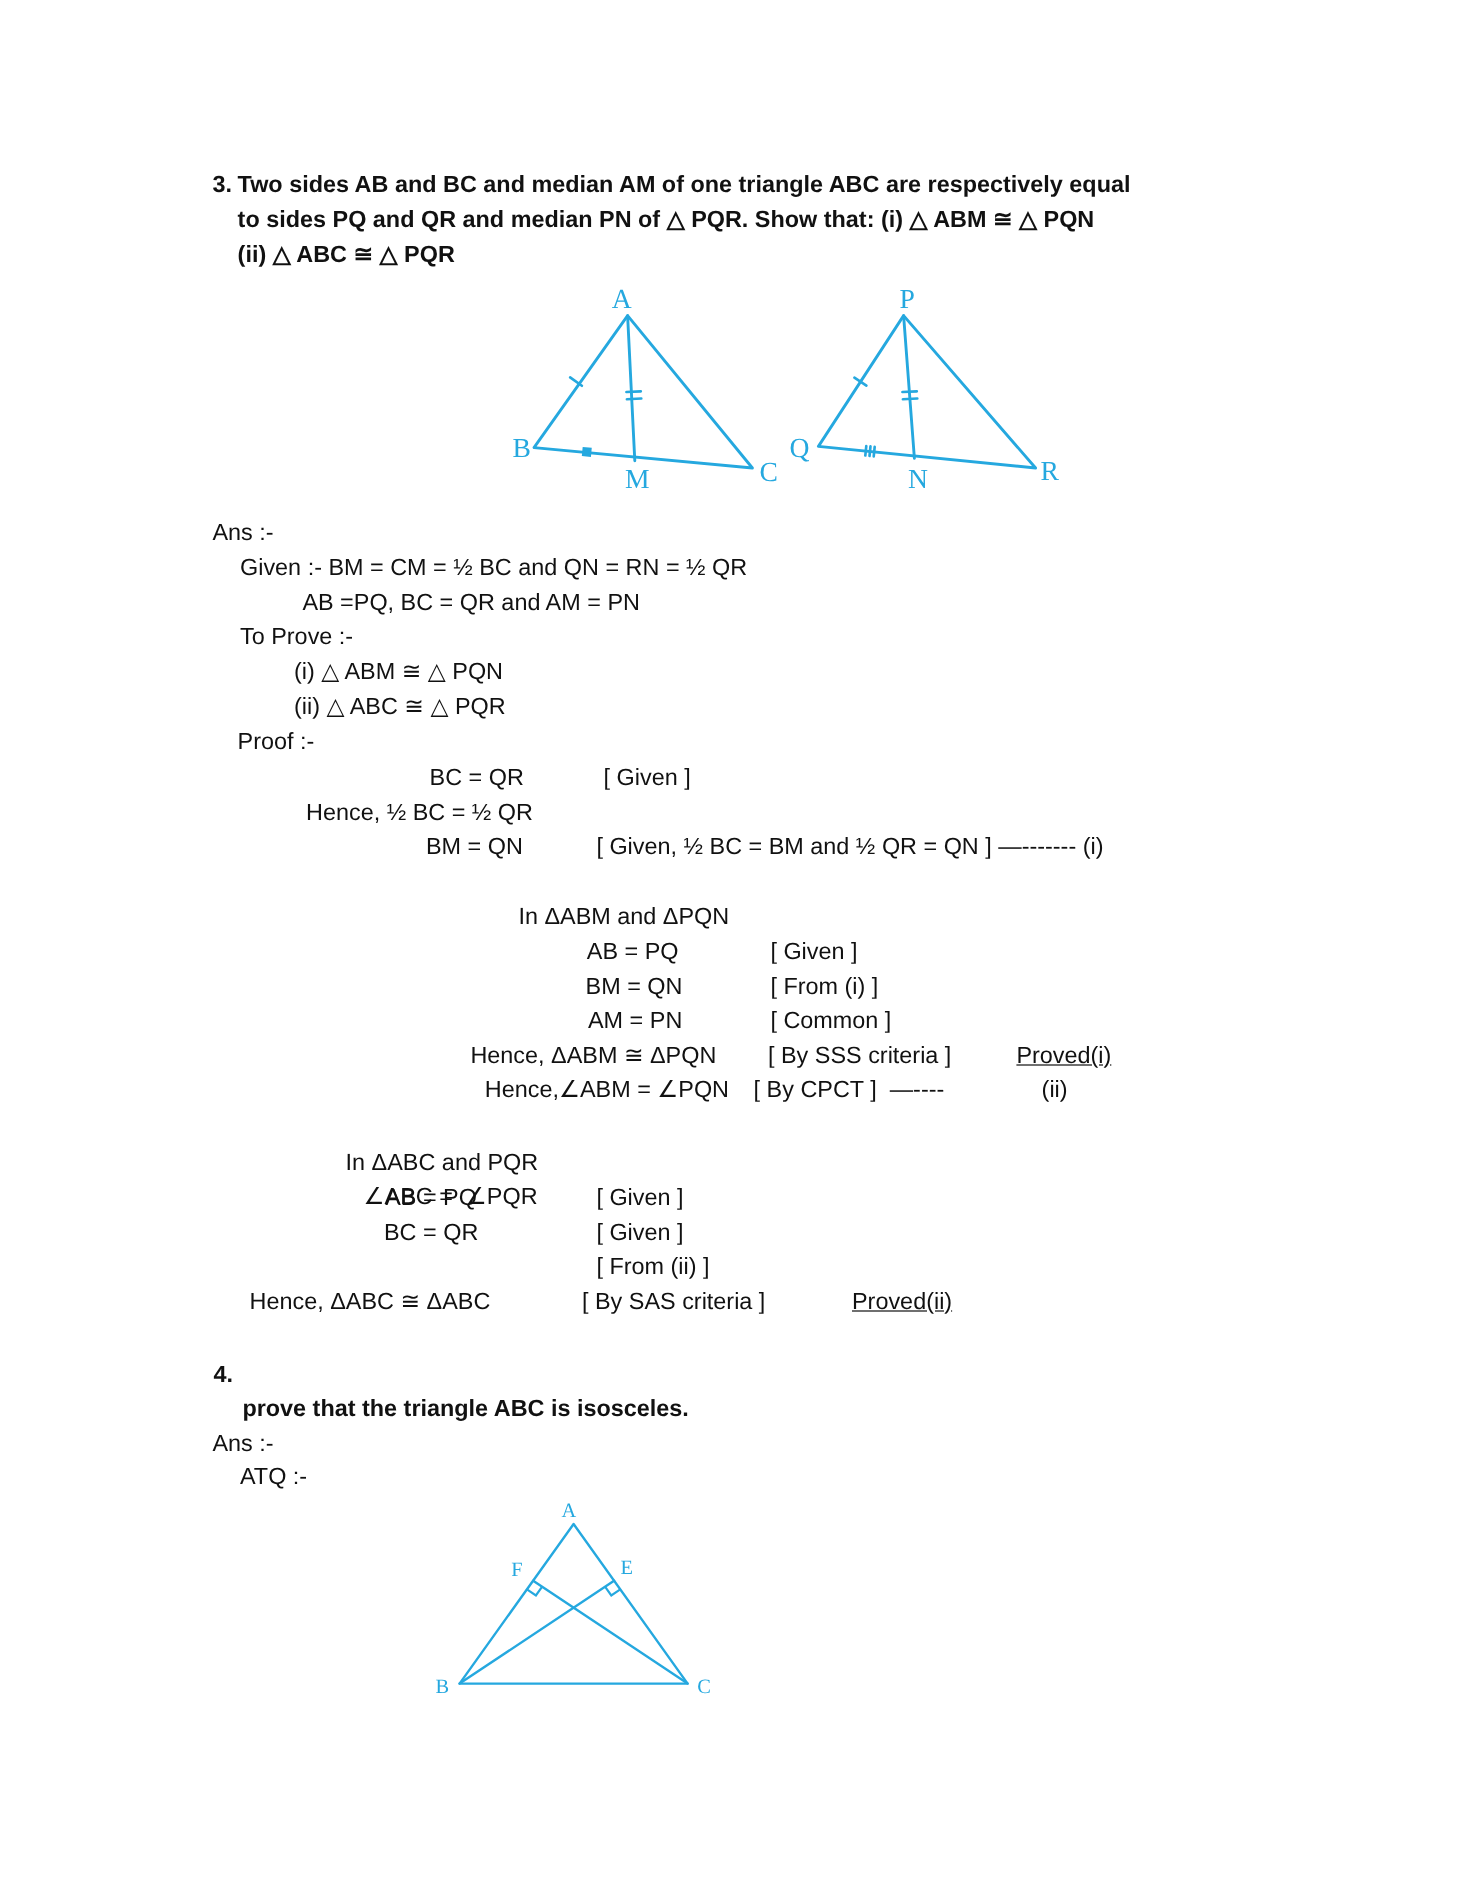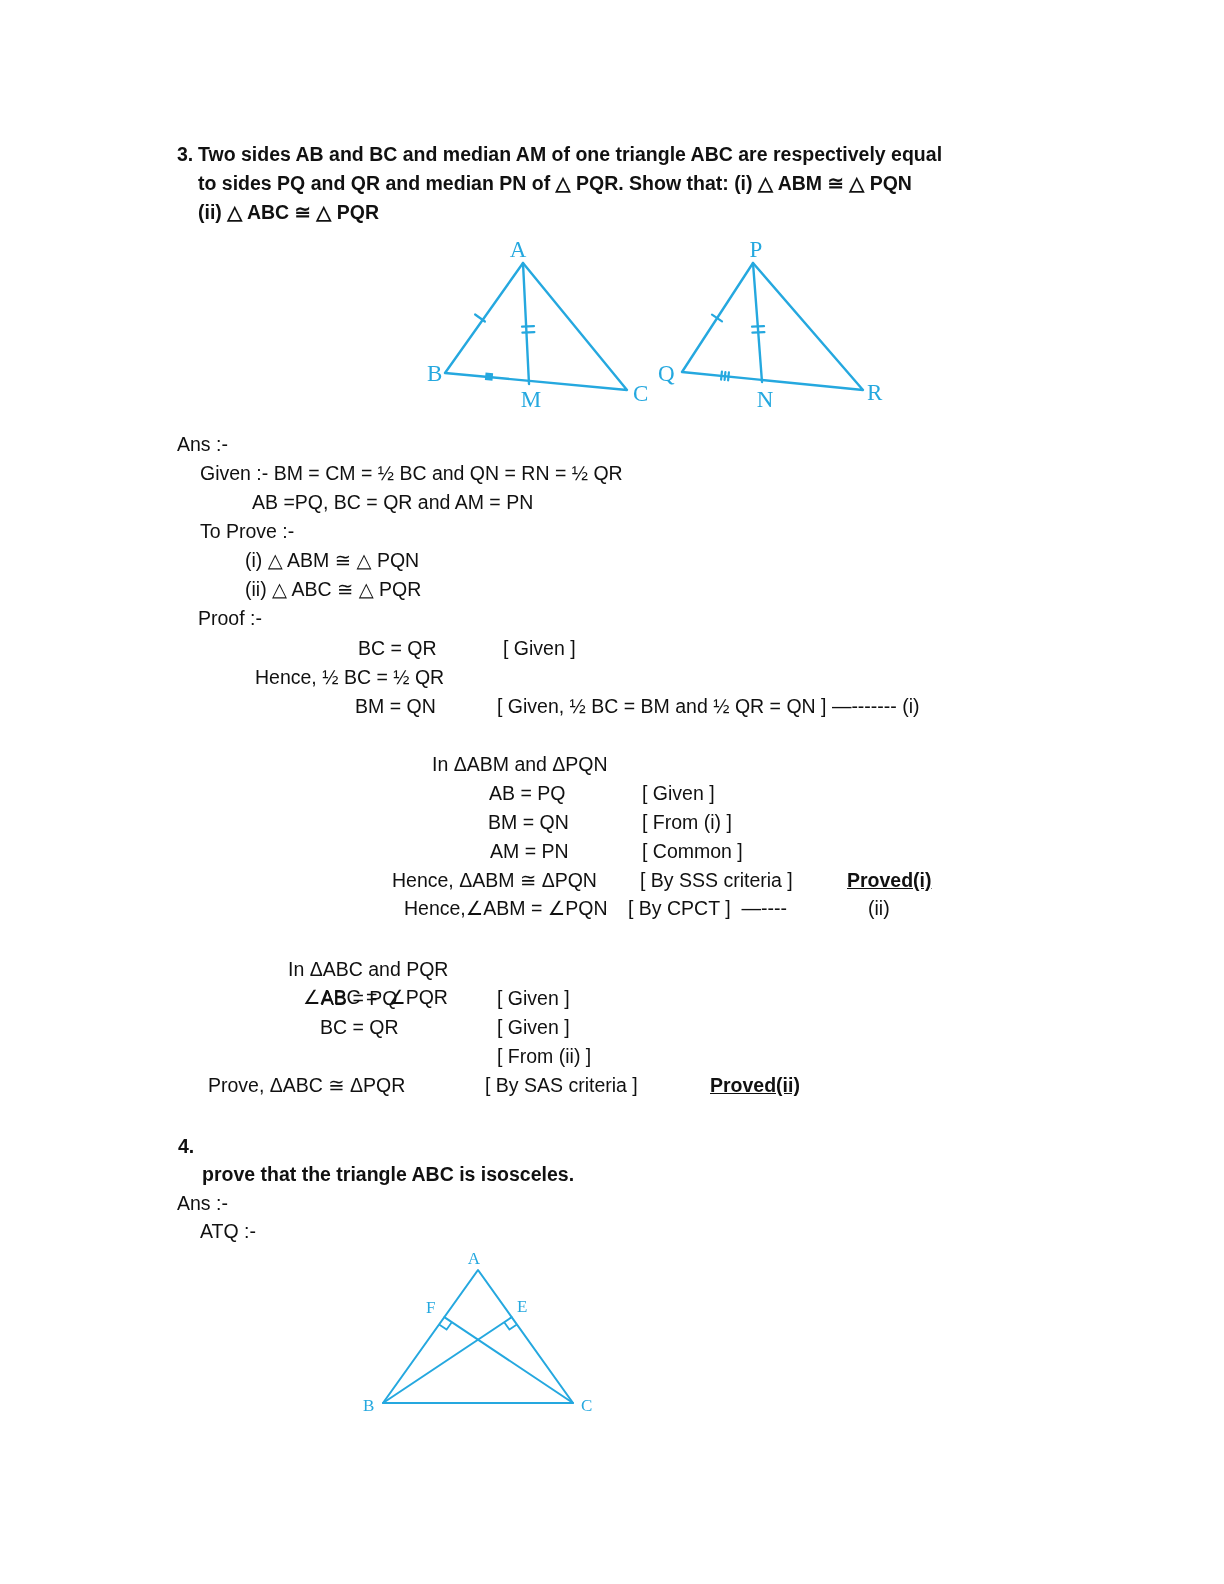--- a/index.html
+++ b/index.html
@@ -2,21 +2,21 @@
 <html style="--accent: #25a8df; --text: #111111; --background: #ffffff;"><head>
 <meta charset="utf-8">
 <style>
   :root{ --accent:#25a8df; --text:#111111; --background:#ffffff; }
   html,body{ margin:0; padding:0; }
   body{ background:var(--background); }
   .page{ position:relative; width:1224px; height:1584px; background:var(--background); overflow:hidden; }
   .ln{ position:absolute; white-space:pre; font-family:"Liberation Sans",sans-serif;
        font-size:19.5px; line-height:1.2; color:var(--text); }
   .b{ font-weight:bold; }
-  .tag{ font-weight:bold; text-decoration:underline; }
+  .tag{ font-weight:normal; text-decoration:underline; }
   .diagram{ position:absolute; }
   .edge{ fill:none; stroke:var(--accent); stroke-width:2.4; stroke-linejoin:round; stroke-linecap:round; }
   .thin{ stroke-width:2; }
   .tick{ stroke:var(--accent); stroke-width:2.2; stroke-linecap:round; fill:none; }
   .mark{ fill:var(--accent); stroke:none; }
   .ra{ fill:none; stroke:var(--accent); stroke-width:1.8; }
   svg text{ fill:var(--accent); font-family:"Liberation Serif","DejaVu Serif",serif; }
   .d1 text{ font-size:23px; }
   .d2 text{ font-size:17px; }
 </style>
@@ -85,21 +85,21 @@
   <span class="ln" style="left:628px;top:897px">[ By CPCT ]  —----</span>
   <span class="ln" style="left:868px;top:897px">(ii)</span>
 
   <span class="ln" style="left:288px;top:958px">In ΔABC and PQR</span>
   <span class="ln" style="left:321px;top:987px">AB = PQ</span>
   <span class="ln" style="left:497px;top:987px">[ Given ]</span>
   <span class="ln" style="left:320px;top:1016px">BC = QR</span>
   <span class="ln" style="left:497px;top:1016px">[ Given ]</span>
   <span class="ln" style="left:303px;top:986px">∠ABC =  ∠PQR</span>
   <span class="ln" style="left:497px;top:1045px">[ From (ii) ]</span>
-  <span class="ln" style="left:208px;top:1074px">Prove, ΔABC ≅ ΔPQR</span>
+  <span class="ln" style="left:208px;top:1074px">Hence, ΔABC ≅ ΔABC</span>
   <span class="ln" style="left:485px;top:1074px">[ By SAS criteria ]</span>
   <span class="ln tag" style="left:710px;top:1074px">Proved(ii)</span>
 
   <span class="ln b" style="left:178px;top:1135px">4.</span>
   <span class="ln b" style="left:202px;top:1163px">prove that the triangle ABC is isosceles.</span>
   <span class="ln" style="left:177px;top:1192px">Ans :-</span>
   <span class="ln" style="left:200px;top:1220px">ATQ :-</span>
 
   <svg class="diagram d2" style="left:350px;top:1240px" width="300" height="180" viewBox="0 0 300 180">
     <path class="edge thin" d="M128 30 L33 163 L223 163 Z"></path>

